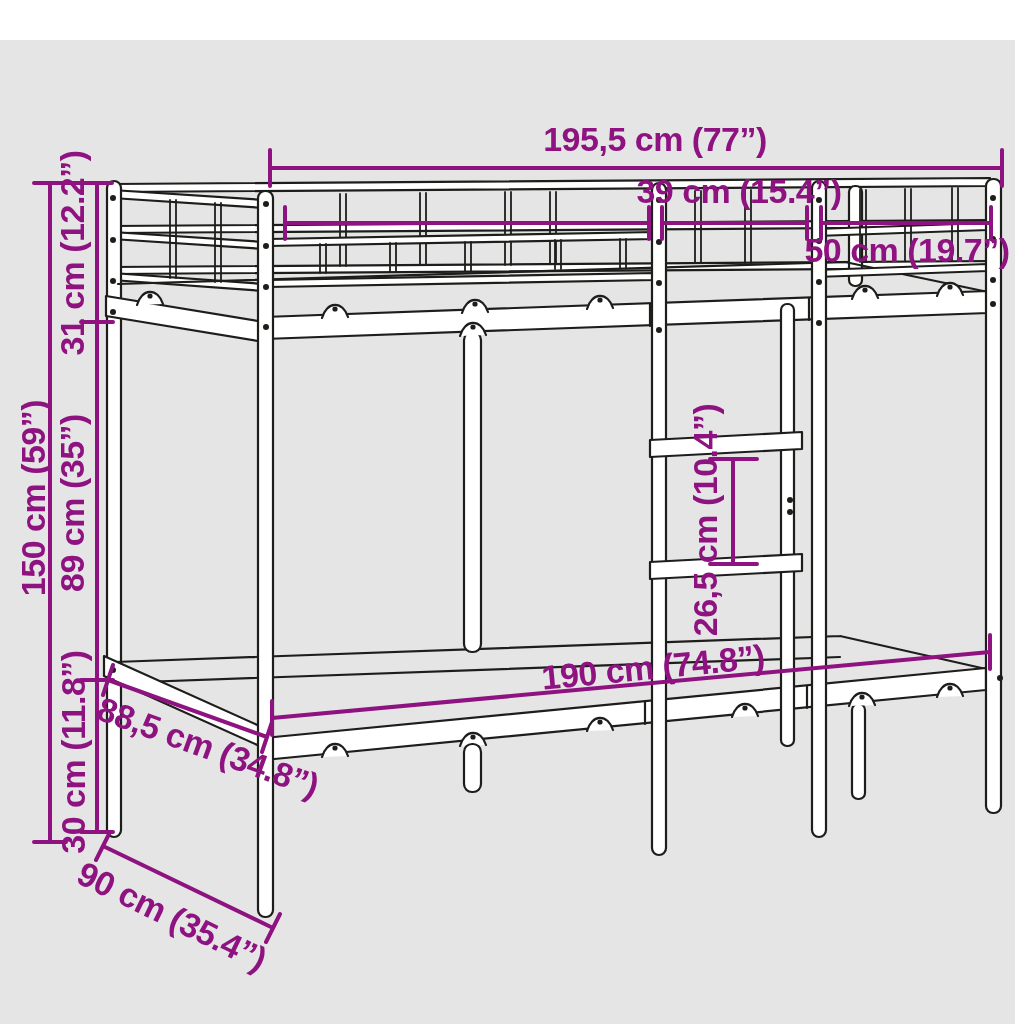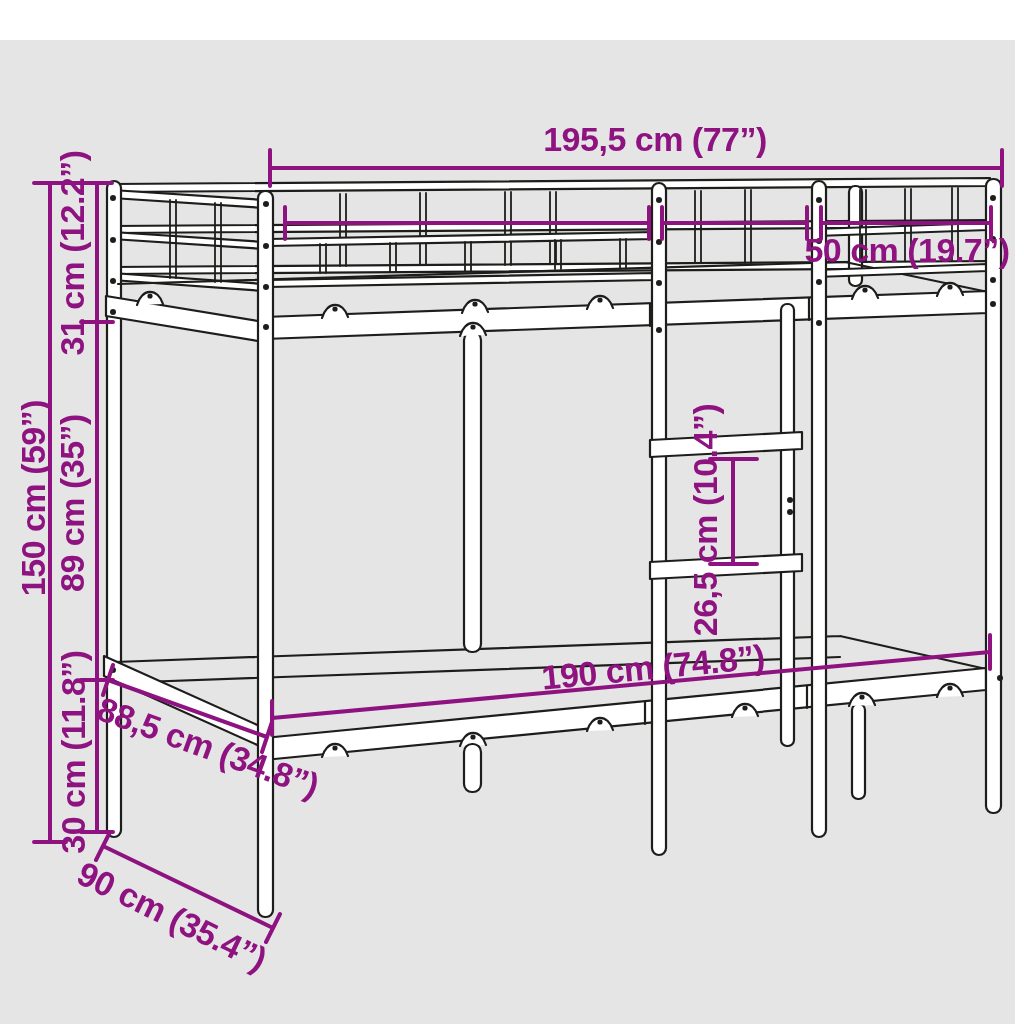--- a/index.html
+++ b/index.html
@@ -159,20 +159,21 @@
       <g>
           <path d="M108 640 L267 697 M113 625 L103 655 M272 682 L262 712"></path>
         </g>
       <g>
           <path d="M103 806 L273 888 M110 792 L96 820 M280 874 L266 902"></path>
         </g>
     </g>
   </svg>
 
   <div class="dim" style="left:495px;top:82px;">195,5 cm (77”)</div>
+  <div class="dim" style="left:579px;top:134px;">39 cm (15.4”)</div>
   <div class="dim" style="left:747px;top:193px;">50 cm (19.7”)</div>
   <div class="dim rot90" style="left:-127px;top:441px;">150 cm (59”)</div>
   <div class="dim rot90" style="left:-88px;top:196px;">31 cm (12.2”)</div>
   <div class="dim rot90" style="left:-88px;top:446px;">89 cm (35”)</div>
   <div class="dim rot90" style="left:-87px;top:695px;">30 cm (11.8”)</div>
   <div class="dim rot90" style="left:545px;top:463px;">26,5 cm (10.4”)</div>
   <div class="dim rotm6" style="left:493px;top:610px;">190 cm (74.8”)</div>
   <div class="dim rot20" style="left:48px;top:690px;">88,5 cm (34.8”)</div>
   <div class="dim rot26" style="left:12px;top:859px;">90 cm (35.4”)</div>
 </div>

